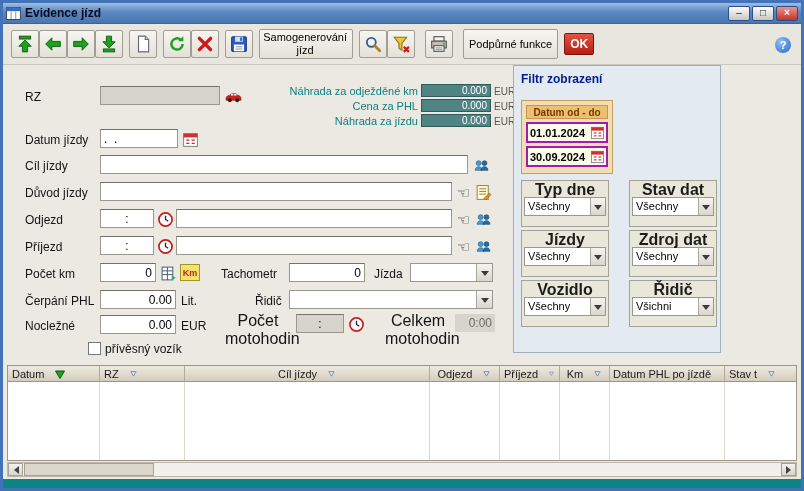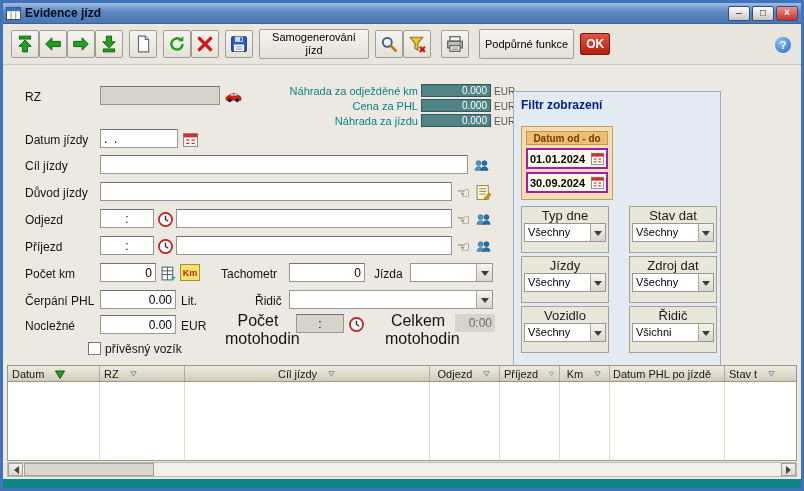--- a/index.html
+++ b/index.html
@@ -34,29 +34,29 @@
 .tval{position:absolute;width:70px;height:13px;background:#4f8384;border:1px solid #2e5a5a;color:#fff;font-size:10px;display:flex;align-items:center;justify-content:flex-end;padding:0 3px}
 .tunit{position:absolute;color:#5a5750;font-size:10px}
 .combo{position:absolute;height:19px;background:#fff;border:1px solid #9a978e;display:flex;cursor:pointer}
 .combo .val{flex:1;padding:0 3px;display:flex;align-items:center;font-size:11px;overflow:hidden;white-space:nowrap}
 .combo .btn{width:16px;background:linear-gradient(#f6f4ee,#d9d6cd);border-left:1px solid #aaa79e;display:flex;align-items:center;justify-content:center}
 .tri{width:0;height:0;border:4px solid transparent;border-top:5px solid #3c3c3c;margin-top:5px}
 .kmbtn{position:absolute;width:20px;height:17px;background:#f4e270;border:1px solid #a89424;color:#b02a10;font-size:9px;font-weight:bold;display:flex;align-items:center;justify-content:center;cursor:pointer}
 .checkbox{position:absolute;width:13px;height:13px;background:#fff;border:1px solid #777;cursor:pointer}
 .small-lbl{position:absolute;font-size:16px;line-height:1.15;text-align:center;color:#141414}
 
-.fpanel{position:absolute;left:510px;top:88px;width:208px;height:288px;background:#e3eaf2;border:1px solid #9ab0c4}
+.fpanel{position:absolute;left:510px;top:62px;width:208px;height:288px;background:#e3eaf2;border:1px solid #9ab0c4}
 .fpanel-title{position:absolute;left:7px;top:6px;color:#001b8e;font-weight:bold;font-size:12px}
 .dgroup{position:absolute;left:7px;top:34px;width:92px;height:74px;background:#f2deb2;border:1px solid #c4a060;padding:4px}
 .dlabel{background:#ecc071;color:#7c3404;font-weight:bold;font-size:10px;text-align:center;border:1px solid #c49850;height:14px;line-height:13px}
 .drow{display:flex;height:21px;margin-top:3px;background:#fdfbe9;border:2px solid #a21caf;align-items:center;cursor:text}
 .drow .dval{flex:1;font-weight:bold;font-size:11px;padding:0 2px;white-space:nowrap}
 .drow .dcal{width:17px;height:17px;display:flex;align-items:center;justify-content:center;cursor:pointer}
 .fgroup{position:absolute;width:88px;height:47px;background:#e9e6da;border:1px solid #a5a294;padding:2px;text-align:center}
-.fgroup .glabel{font-size:13px;font-weight:normal;color:#1c1c1c;height:13px;line-height:13px}
+.fgroup .glabel{font-size:16px;font-weight:bold;color:#1c1c1c;height:13px;line-height:13px}
 .fgroup .combo2{display:flex;height:19px;background:#fff;border:1px solid #9a978e;margin-top:1px;cursor:pointer}
 .fgroup .combo2 .val{flex:1;text-align:left;padding:0 3px;font-size:11px;line-height:17px;white-space:nowrap}
 .fgroup .combo2 .btn{width:15px;background:linear-gradient(#f6f4ee,#d9d6cd);border-left:1px solid #aaa79e;display:flex;align-items:center;justify-content:center}
 
 .grid-head{position:absolute;left:4px;top:362px;width:790px;height:17px;display:flex;background:linear-gradient(#efeae0,#d3cdbd);border:1px solid #9d9685}
 .th{display:flex;align-items:center;gap:10px;padding:0 4px;border-right:1px solid #b2ab9a;font-size:11px;color:#1a1a1a;white-space:nowrap;overflow:hidden;cursor:pointer}
 .th.center{justify-content:center}
 .grid-body{position:absolute;left:4px;top:379px;width:790px;height:79px;background:#fff;border:1px solid #9d9685;border-top:none;display:flex}
 .td{height:100%;border-right:1px solid #ddd9cd}
 
@@ -132,21 +132,21 @@
     <div class="tbtn gap6">
       <svg viewBox="0 0 16 16">
           <rect x="1.5" y="1.5" width="13" height="13" rx="1" fill="#2b5cc0" stroke="#1a3a80"></rect>
           <rect x="4.5" y="1.5" width="7" height="4.5" fill="#cfe0ff"></rect>
           <rect x="9" y="2.2" width="1.8" height="3" fill="#2b5cc0"></rect>
           <rect x="3.5" y="8.5" width="9" height="6" fill="#fff"></rect>
           <line x1="5" y1="10.5" x2="11" y2="10.5" stroke="#99a"></line>
           <line x1="5" y1="12.5" x2="11" y2="12.5" stroke="#99a"></line>
         </svg>
     </div>
-    <div class="tbtn-text gap6" style="width:110px;display:flex;align-items:center;justify-content:flex-end">
+    <div class="tbtn-text gap6" style="width:94px;display:flex;align-items:center;justify-content:flex-end">
       <span>Samogenerování jízd</span>
     </div>
     <div class="tbtn gap6">
       <svg viewBox="0 0 16 16">
           <circle cx="6.5" cy="6.5" r="4" fill="#eef3fa" stroke="#3a5a80" stroke-width="1.6"></circle>
           <line x1="9.6" y1="9.6" x2="14" y2="14" stroke="#b08020" stroke-width="2.4" stroke-linecap="round"></line>
         </svg>
     </div>
     <div class="tbtn">
       <svg viewBox="0 0 16 16">

